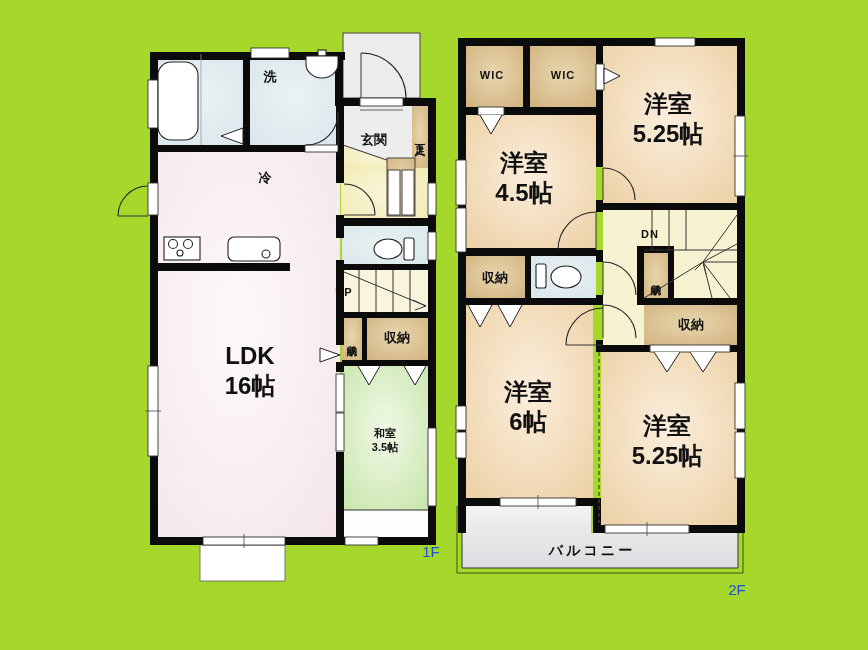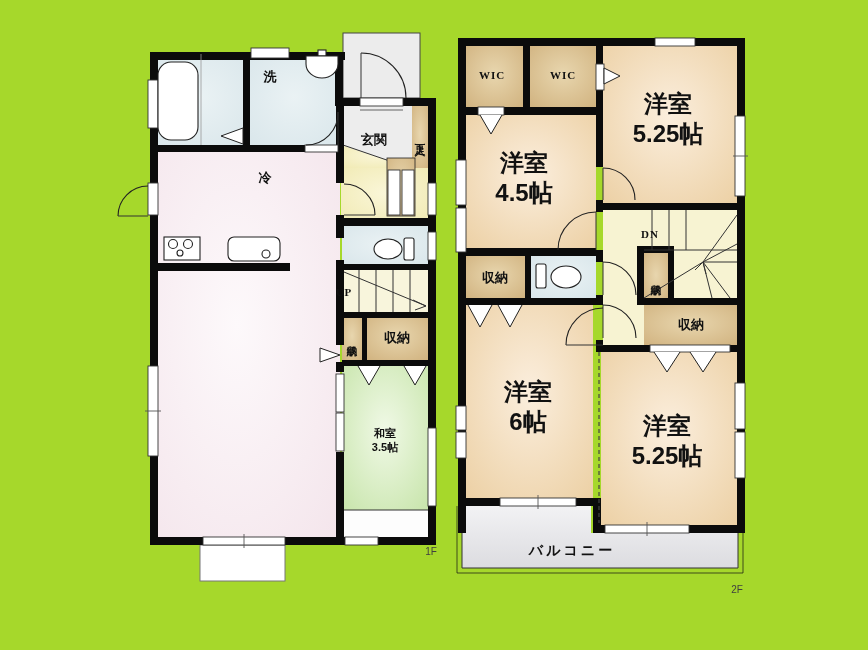--- a/index.html
+++ b/index.html
@@ -6,24 +6,24 @@
   body{font-family:"Liberation Sans","DejaVu Sans",sans-serif;}
   .stage{position:relative;width:868px;height:650px;background:#a6d82b;overflow:hidden;}
   .stage svg{position:absolute;left:0;top:0;}
   .labels{position:absolute;left:0;top:0;width:868px;height:650px;}
   .lbl{position:absolute;transform:translate(-50%,-50%);color:#111;font-weight:bold;
        text-align:center;white-space:nowrap;line-height:1.25;}
   .lbl span{display:block;}
   .lg{font-size:24px;}
   .md{font-size:11px;}
   .sm{font-size:13px;}
-  .xs{font-size:11px;letter-spacing:1px;font-family:Liberation Serif, serif;}
+  .xs{font-size:11px;letter-spacing:1px;}
   .tiny{font-size:10.5px;}
   .vert{writing-mode:vertical-rl;text-orientation:upright;letter-spacing:1px;}
-  .floorTag{font-weight:normal;font-size:10px;color:#404040;}
+  .floorTag{font-weight:normal;font-size:15px;color:#1d4ed8;}
   .wide{letter-spacing:3px;font-weight:bold;font-size:14px;}
   
   rect.w{fill:#0b0b0b;}
   .win{fill:#ffffff;stroke:#333;stroke-width:0.9;}
   .tick{stroke:#555;stroke-width:0.9;}
   .arc{fill:none;stroke:#222;stroke-width:1.1;}
   .fix{fill:#ffffff;stroke:#222;stroke-width:1.1;}
   .thin{stroke:#333;stroke-width:1;fill:none;}
   .vmark{fill:#ffffff;stroke:#222;stroke-width:1;}
 </style>
@@ -270,20 +270,24 @@
 
 <div class="labels">
 
   <div class="lbl sm" style="left:270px;top:77px">洗</div>
   <div class="lbl sm" style="left:265px;top:178px">冷</div>
   <div class="lbl sm" style="left:374px;top:140px">玄関</div>
   <div class="lbl tiny vert" style="left:420px;top:137px">下足入</div>
   <div class="lbl xs" style="left:344px;top:293px">UP</div>
   <div class="lbl tiny vert" style="left:352px;top:338px">収納</div>
   <div class="lbl sm" style="left:397px;top:338px">収納</div>
+  <div class="lbl lg" style="left:250px;top:371px">
+    <span>LDK</span>
+        <span>16帖</span>
+  </div>
   <div class="lbl md" style="left:385px;top:441px">
     <span>和室</span>
         <span>3.5帖</span>
   </div>
   <div class="lbl floorTag" style="left:431px;top:552px">1F</div>
 
   <div class="lbl xs" style="left:492px;top:76px">WIC</div>
   <div class="lbl xs" style="left:563px;top:76px">WIC</div>
   <div class="lbl lg" style="left:668px;top:119px">
     <span>洋室</span>
@@ -298,17 +302,17 @@
   <div class="lbl tiny vert" style="left:656px;top:277px">収納</div>
   <div class="lbl sm" style="left:691px;top:325px">収納</div>
   <div class="lbl lg" style="left:528px;top:407px">
     <span>洋室</span>
         <span>6帖</span>
   </div>
   <div class="lbl lg" style="left:667px;top:441px">
     <span>洋室</span>
         <span>5.25帖</span>
   </div>
-  <div class="lbl wide" style="left:572px;top:551px">バルコニー</div>
+  <div class="lbl wide" style="left:592px;top:551px">バルコニー</div>
   <div class="lbl floorTag" style="left:737px;top:590px">2F</div>
 </div>
 
 </div>
 
 </body></html>

